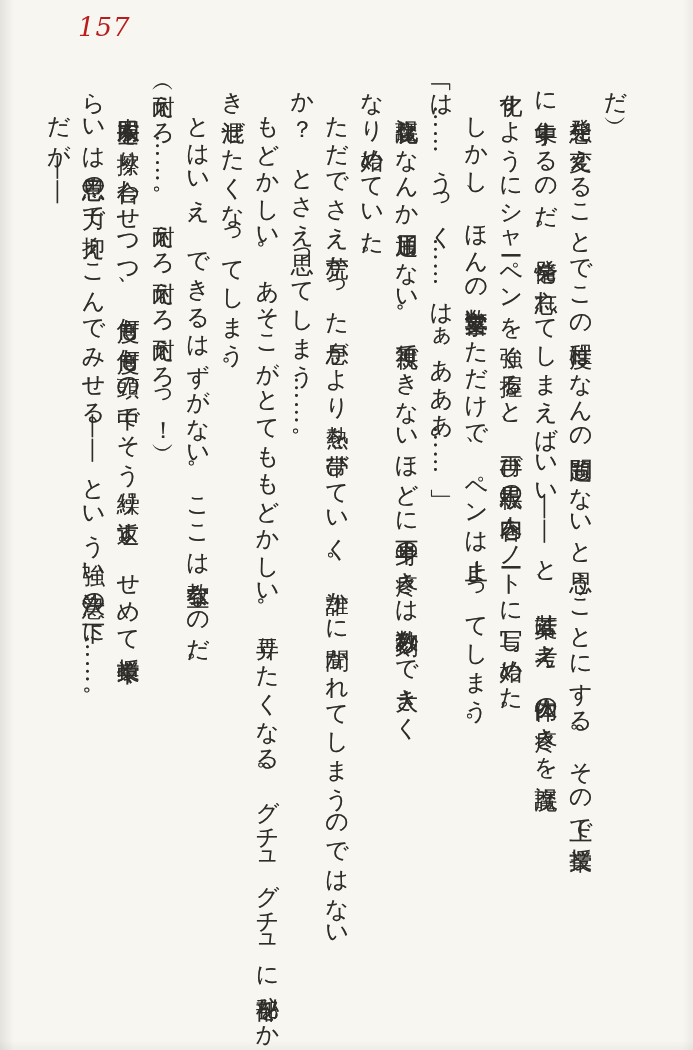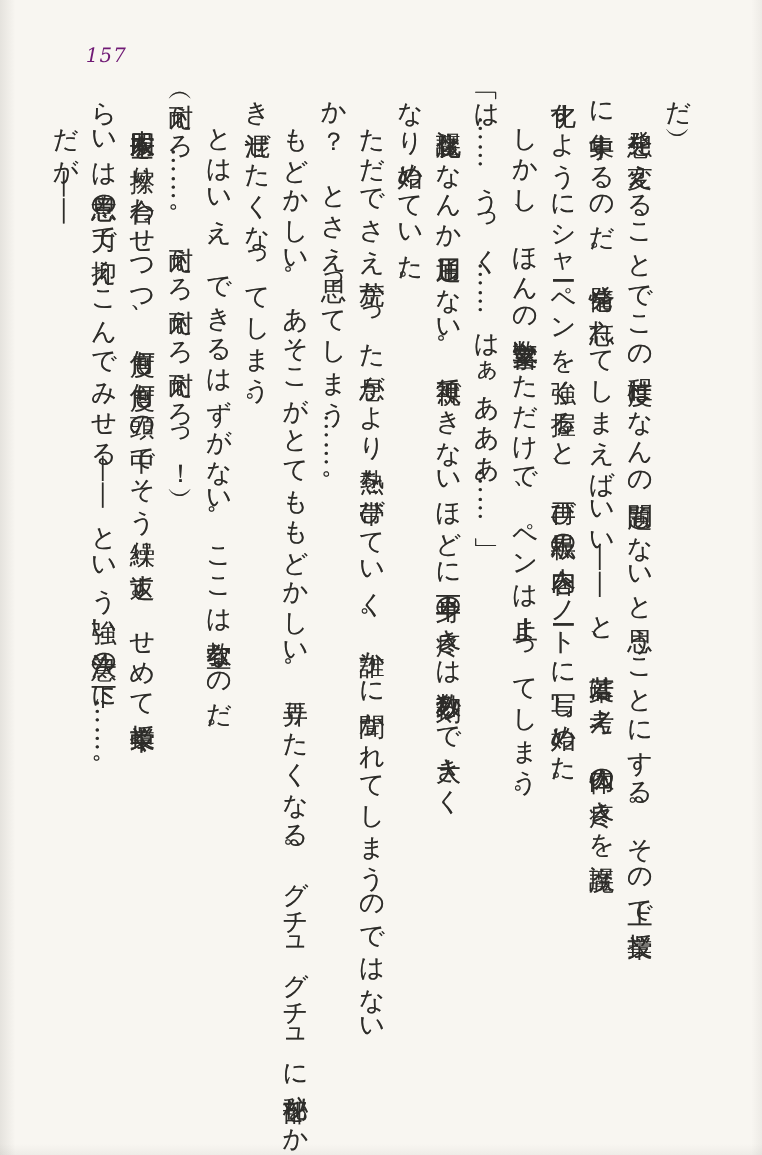--- a/index.html
+++ b/index.html
@@ -25,25 +25,24 @@
     pointer-events: none;
     background:
       linear-gradient(to right, rgba(60,55,50,0.10), rgba(60,55,50,0.0) 14px),
       linear-gradient(to left,  rgba(60,55,50,0.06), rgba(60,55,50,0.0) 10px),
       linear-gradient(to top,   rgba(60,55,50,0.05), rgba(60,55,50,0.0) 10px);
   }
   .page-number {
     position: absolute;
     top: 12px;
     left: 78px;
-    font-size: 18px;
+    font-size: 26px;
     font-style: italic;
     letter-spacing: 1px;
-    color: #701a75;
-    margin-top: 28px;
+    color: #b91c1c;
   }
   .text-area {
     position: absolute;
     top: 76px;
     right: 60px;
     height: 942px;
     writing-mode: vertical-rl;
     text-orientation: mixed;
     font-size: 23px;
     letter-spacing: 1.45px;

